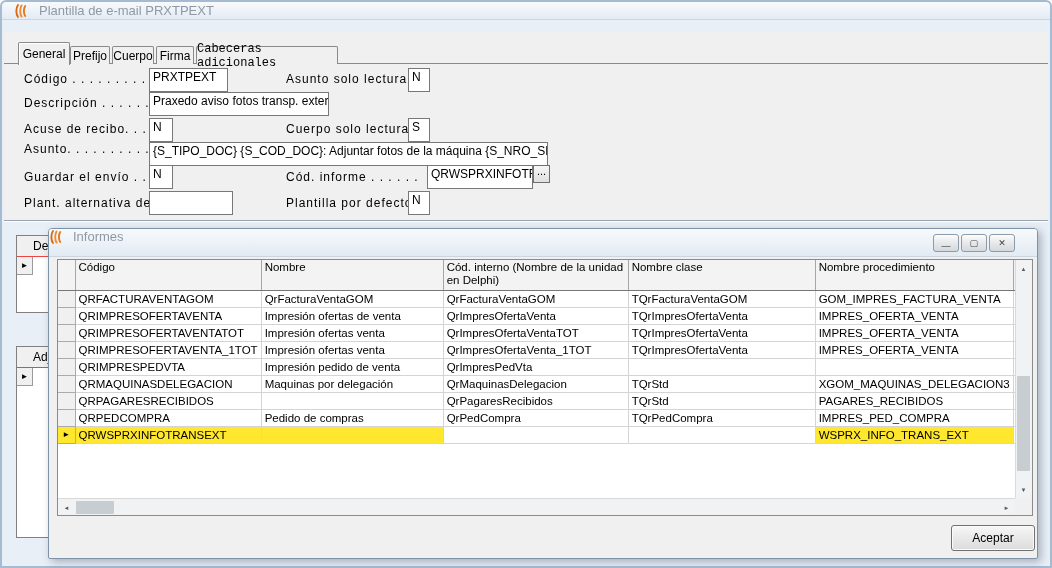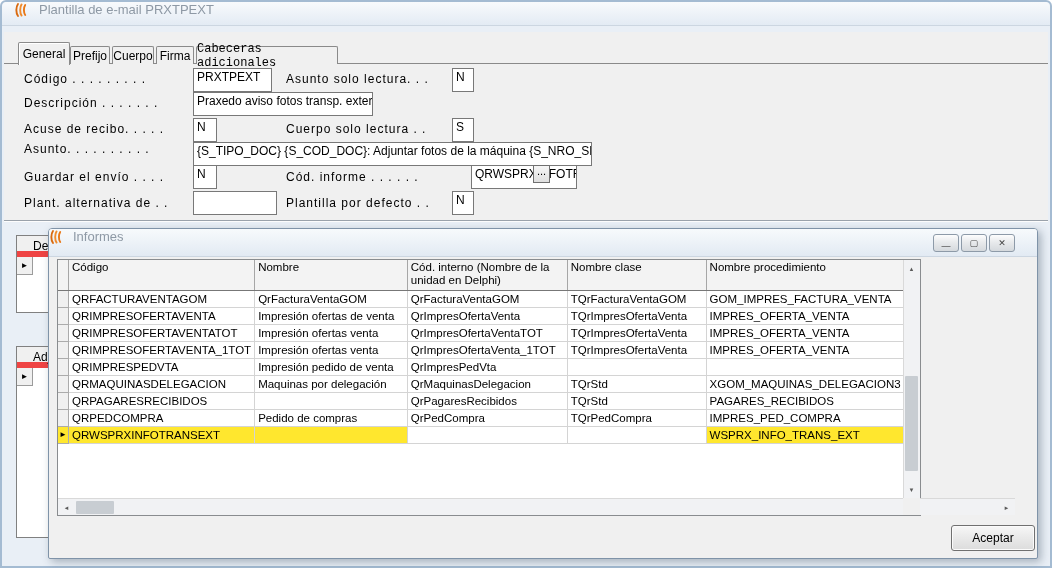--- a/index.html
+++ b/index.html
@@ -2,69 +2,69 @@
 <html><head>
 <meta charset="utf-8">
 <style>
   html,body{margin:0;padding:0;background:#fff;}
   #screen{position:relative;width:1052px;height:568px;overflow:hidden;
           font-family:"Liberation Sans",sans-serif;-webkit-font-smoothing:antialiased;}
 
   
   .win{position:absolute;inset:0;border:2px solid #a4bbd2;border-radius:6px 6px 0 0;
        background:#e9eff6;box-sizing:border-box;}
-  .titlebar{position:absolute;left:0;top:0;width:100%;height:24px;
+  .titlebar{position:absolute;left:0;top:0;width:100%;height:18px;
        background:linear-gradient(#f8fafc,#e3ebf4);border-bottom:1px solid #ccd6e1;
-       border-radius:5px 5px 0 0;display:flex;gap:9px;padding-left:12px;
+       border-radius:5px 5px 0 0;display:flex;align-items:center;gap:9px;padding-left:12px;
        box-sizing:border-box;}
   .titletxt{font-size:13px;color:#8e99a5;}
   .appicon{width:16px;height:16px;flex:0 0 16px;}
 
   .tabpage{position:absolute;left:2px;top:30px;width:1044px;height:189px;background:#f0f0f0;}
   .tabline{position:absolute;left:2px;top:61px;width:1044px;border-top:1px solid #8a8a8a;z-index:1;}
   .pagebottom{position:absolute;left:2px;top:218px;width:1044px;border-top:1px solid #9aa2ab;
        border-bottom:1px solid #fdfdfd;z-index:1;}
   .tab{position:absolute;height:18px;top:44px;background:#f0f0f0;border:1px solid #8a8a8a;
        border-bottom:none;border-radius:2px 2px 0 0;font-size:12px;color:#000;
        display:flex;align-items:center;justify-content:center;z-index:2;box-sizing:border-box;}
   .tab.active{top:40px;height:23px;z-index:3;background:#f0f0f0;
        box-shadow:inset 1px 1px 0 #fff;}
 
   .lbl{position:absolute;font-size:12px;color:#000;white-space:nowrap;z-index:2;}
   .box{position:absolute;height:24px;background:#fff;border:1px solid #787878;
        font-size:12px;color:#000;padding:1px 3px;box-sizing:border-box;white-space:nowrap;
-       overflow:hidden;z-index:2;line-height:14px;margin-left:44px;}
+       overflow:hidden;z-index:2;line-height:14px;}
   .dots{letter-spacing:1px;}
   .ellbtn{position:absolute;width:17px;height:18px;background:linear-gradient(#f6f6f6,#dfdfdf);
        border:1px solid #707070;font-size:11px;line-height:10px;text-align:center;color:#000;
        box-sizing:border-box;z-index:2;cursor:default;}
 
   
   .bggrid{position:absolute;width:35px;background:#fff;border:1px solid #808080;
        box-sizing:border-box;z-index:1;overflow:hidden;}
-  .bggrid .ghead{height:21px;background:#f0f0f0;border-bottom:6px solid #ef4444;
+  .bggrid .ghead{height:21px;background:#f0f0f0;border-bottom:1px solid #ef4444;
        font-size:12px;color:#000;padding:3px 0 0 16px;box-sizing:border-box;}
   .bggrid .gsel{width:15px;height:17px;background:#f0f0f0;border-right:1px solid #9b9b9b;
        border-bottom:1px solid #9b9b9b;font-size:8px;line-height:17px;text-align:center;color:#000;}
 
   
   .dialog{position:absolute;left:48px;top:228px;width:990px;height:331px;background:#f0f0f0;
        border:1px solid #7f93a8;border-radius:4px 4px 2px 2px;box-sizing:border-box;
        box-shadow:3px 3px 8px rgba(40,60,80,.35);z-index:10;}
   .dtitle{position:absolute;left:0;top:0;width:100%;height:28px;
        background:linear-gradient(#f7fafc,#e2eaf3);border-bottom:1px solid #ccd6e1;
        border-radius:3px 3px 0 0;display:flex;align-items:flex-start;gap:8px;padding-left:0;
        box-sizing:border-box;}
   .winbtn{position:absolute;top:5px;width:26px;height:18px;border:1px solid #8d9aa8;
        border-radius:3px;background:linear-gradient(#fdfdfd,#e8eaec 45%,#d5d9dd);
        font-size:9px;color:#444;display:flex;align-items:center;justify-content:center;
        box-sizing:border-box;cursor:default;}
   .winbtn.mini span{transform:translateY(3px);}
 
-  .panel{position:absolute;left:8px;top:30px;width:864px;height:257px;background:#fff;
+  .panel{position:absolute;left:8px;top:30px;width:976px;height:257px;background:#fff;
        border:1px solid #898c8f;box-sizing:border-box;}
 
   table.grid{border-collapse:collapse;table-layout:fixed;position:absolute;left:0;top:0;}
   table.grid th{background:#f3f3f3;border-right:1px solid #a6a6a6;border-bottom:1px solid #777;
        font-weight:normal;font-size:11.5px;line-height:13px;text-align:left;vertical-align:top;
        padding:1px 3px;height:30px;box-sizing:border-box;overflow:hidden;white-space:normal;}
   table.grid td{border-right:1px solid #d4d4d4;border-bottom:1px solid #d4d4d4;background:#fff;
        font-size:11.5px;line-height:14px;padding:0 3px;height:17px;box-sizing:border-box;
        white-space:nowrap;overflow:hidden;color:#000;}
   table.grid td.sel{background:#f0f0f0;border-right:1px solid #ababab;border-bottom:1px solid #ababab;

